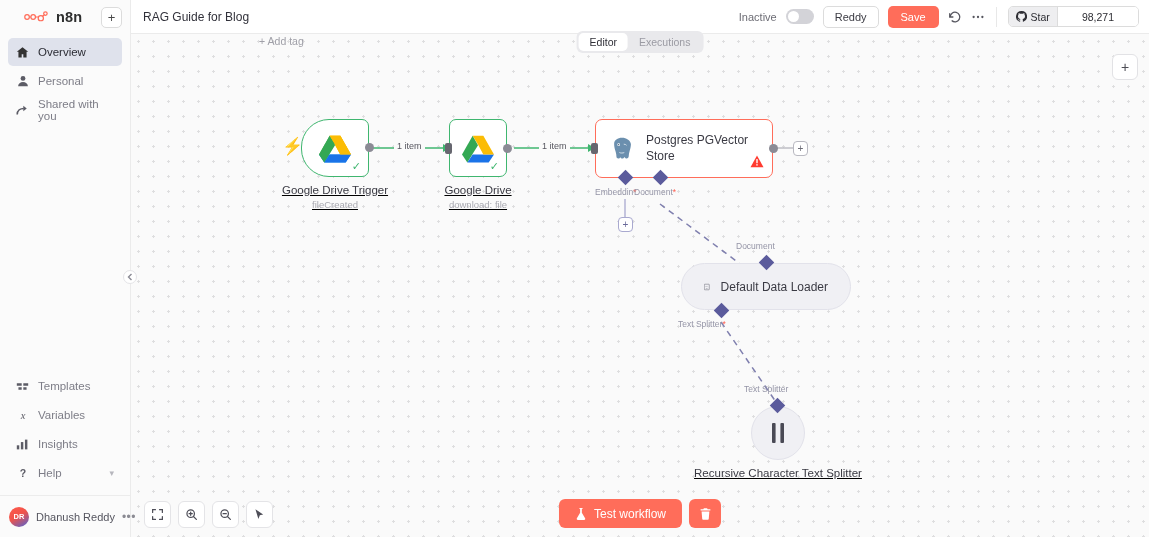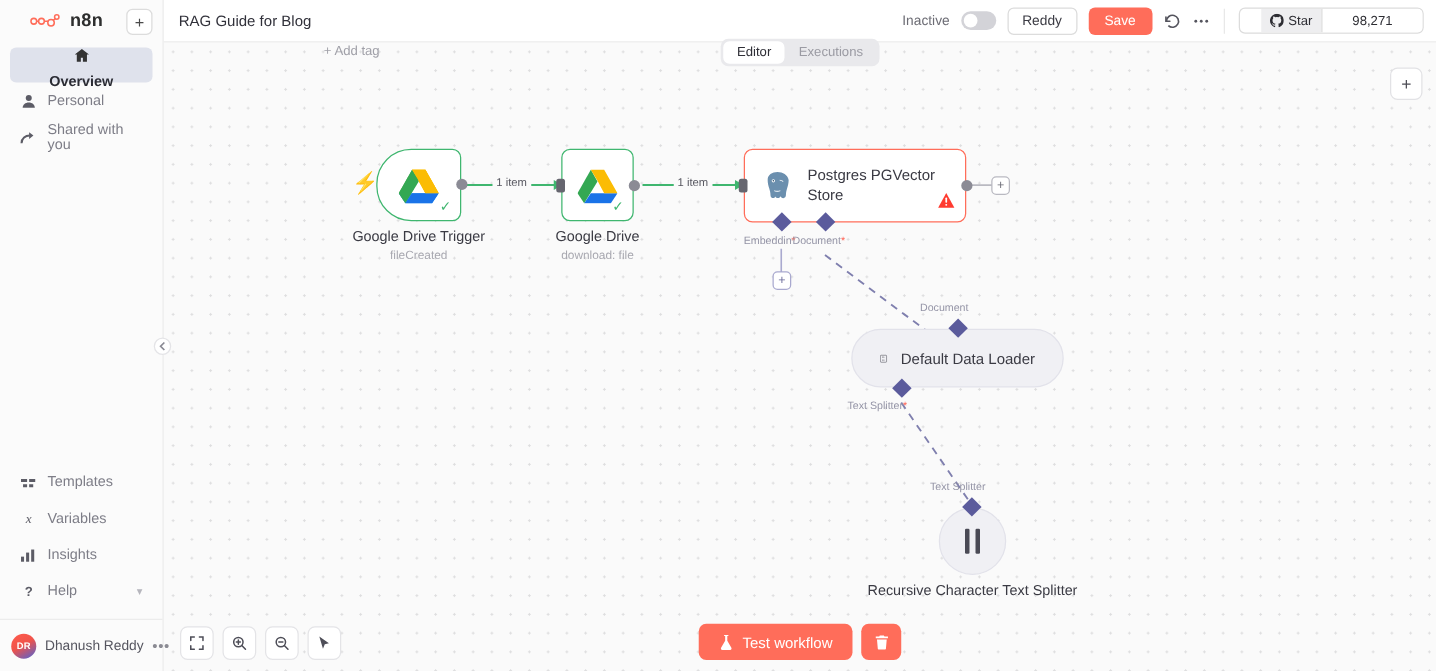--- a/index.html
+++ b/index.html
@@ -23,21 +23,21 @@
     margin-left: auto; width: 21px; height: 21px; border: 1px solid #dcdcdc;
     border-radius: 5px; background: #fff; display: flex; align-items: center;
     justify-content: center; color: #4a4a4a; font-size: 13px; line-height: 1; cursor: pointer;
   }
   .sb-nav { padding: 4px 8px 0 8px; display: flex; flex-direction: column; gap: 1px; }
   .sb-item {
     display: flex; align-items: center; gap: 9px; height: 28px;
     padding: 0 8px; border-radius: 5px; cursor: pointer;
     font-size: 11.5px; color: #7d7d87;
   }
-  .sb-item.active { background: #dfe2ec; color: #2b2c34; font-weight: 700; flex-direction: column; }
+  .sb-item.active { background: #dfe2ec; color: #2b2c34; font-weight: 400; }
   .sb-item .ic { width: 13px; height: 13px; display: flex; align-items: center; justify-content: center; color: #5c5c66; flex: 0 0 13px; }
   .sb-item.active .ic { color: #333; }
   .sb-spacer { flex: 1 1 auto; }
   .sb-bottom { padding: 0 8px 0 8px; display: flex; flex-direction: column; gap: 1px; }
   .sb-item .chev { margin-left: auto; color: #b6b6bd; font-size: 9px; }
   .sb-user {
     margin-top: 8px; border-top: 1px solid #ececec; height: 42px;
     display: flex; align-items: center; gap: 7px; padding: 0 9px;
   }
   .avatar {
@@ -82,21 +82,21 @@
   .btn-save {
     height: 22px; padding: 0 13px; background: #ff6d5a; border: none; border-radius: 5px;
     color: #fff; font-size: 11px; cursor: pointer; display: flex; align-items: center;
     font-family: inherit;
   }
   .icon-btn { color: #55555e; cursor: pointer; display: flex; align-items: center; justify-content: center; }
   .tb-sep { width: 1px; height: 20px; background: #e8e8e8; margin: 0 2px; }
   .star-group { display: flex; align-items: center; height: 21px; border-radius: 5px; overflow: hidden; border: 1px solid #dcdcdc; }
   .star-left {
     display: flex; align-items: center; gap: 4px; background: #eeeef0;
-    padding: 0 7px; height: 100%; font-size: 10.5px; color: #2d2d33; cursor: pointer; margin-left: 17px;
+    padding: 0 7px; height: 100%; font-size: 10.5px; color: #2d2d33; cursor: pointer;
   }
   .star-count { background: #fff; padding: 0 24px; height: 100%; display: flex; align-items: center;
     font-size: 10.5px; color: #2d2d33; border-left: 1px solid #dcdcdc; }
 
   
   .tabs {
     position: absolute; top: 31px; left: 50%; transform: translateX(-50%);
     display: flex; gap: 0; background: #e9e9ec; border-radius: 6px; padding: 2px; z-index: 16;
   }
   .tab { font-size: 10.5px; padding: 3px 11px; border-radius: 5px; color: #9b9ba3; cursor: pointer; }
@@ -120,21 +120,21 @@
   .node { position: absolute; }
   .nbox {
     background: #fff; border: 1.6px solid #3fb66f; position: relative;
     display: flex; align-items: center; justify-content: center;
   }
   .nbox.trigger { border-radius: 28px 7px 7px 28px; }
   .nbox.square { border-radius: 7px; }
   .nbox.err { border: 1.6px solid #ff6d5a; }
   .ncheck { position: absolute; right: 7px; bottom: 4px; color: #3fb66f; font-size: 11px; line-height: 1; }
   .nwarn { position: absolute; right: 8px; bottom: 5px; }
-  .ncaption { position: absolute; width: 210px; left: 50%; transform: translateX(-50%); text-align: center; }
+  .ncaption { position: absolute; width: 210px; left: 50%; transform: translateX(-50%); text-align: center; text-decoration: underline; }
   .ntitle { font-size: 11.5px; color: #3a3a43; line-height: 1.25; }
   .nsub { font-size: 9.5px; color: #a8a8b0; margin-top: 2px; }
   .port { position: absolute; width: 9px; height: 9px; border-radius: 50%; background: #8b8b95; }
   .port.sq { border-radius: 2px; width: 7px; height: 11px; background: #66666f; }
   .lightning { position: absolute; color: #ff6d5a; font-size: 17px; line-height: 1; }
   .wire-lbl { position: absolute; font-size: 9px; color: #56565f; background: #fafafa; padding: 0 3px; white-space: nowrap; }
   .stub {
     position: absolute; width: 15px; height: 15px; border-radius: 4px;
     background: #fff; border: 1.3px solid #b9b9c1; display: flex; align-items: center;
     justify-content: center; font-size: 10px; color: #6c6c76; cursor: pointer; line-height: 1;

